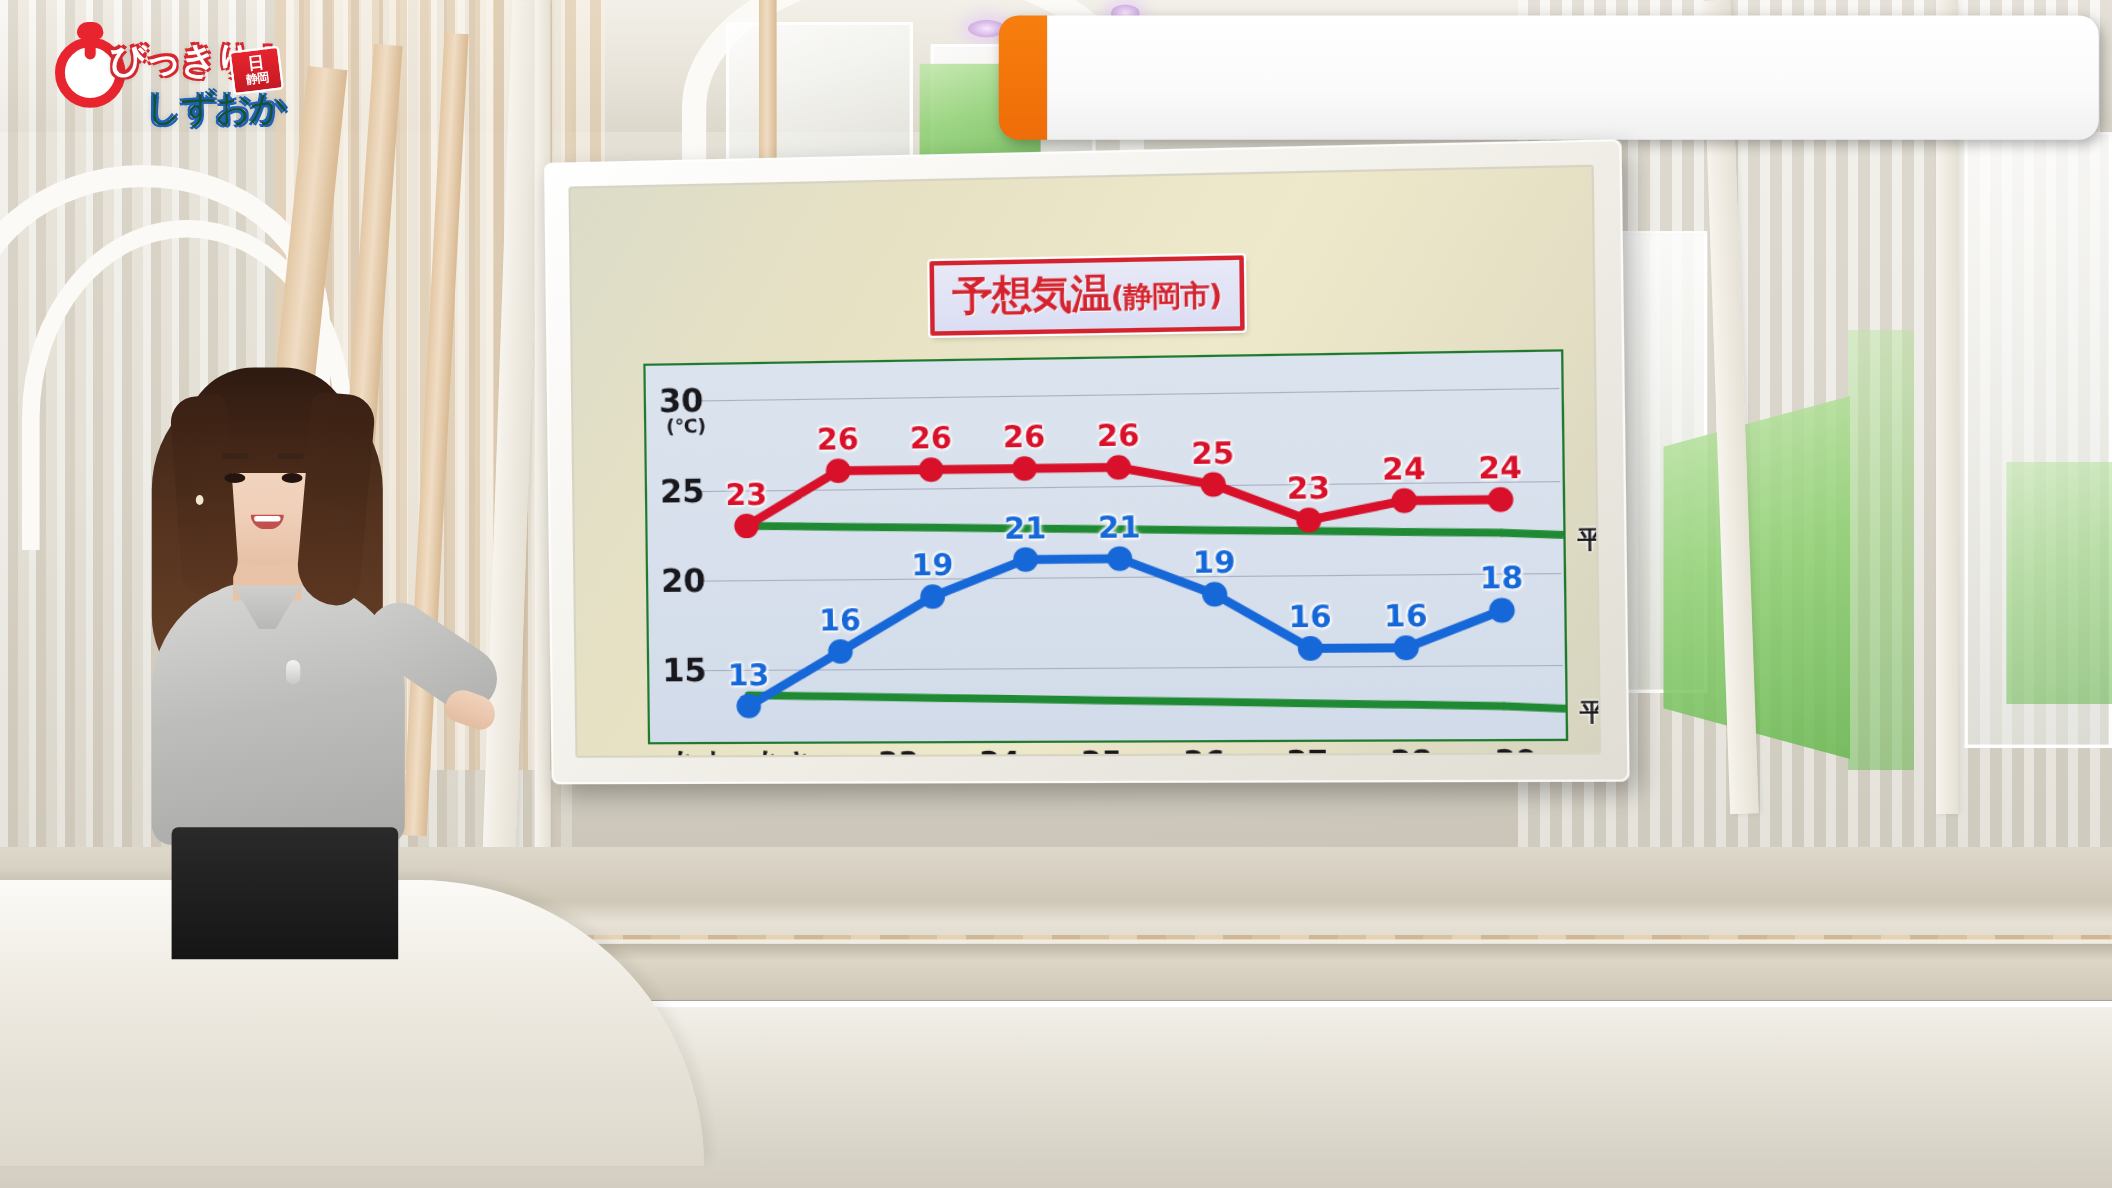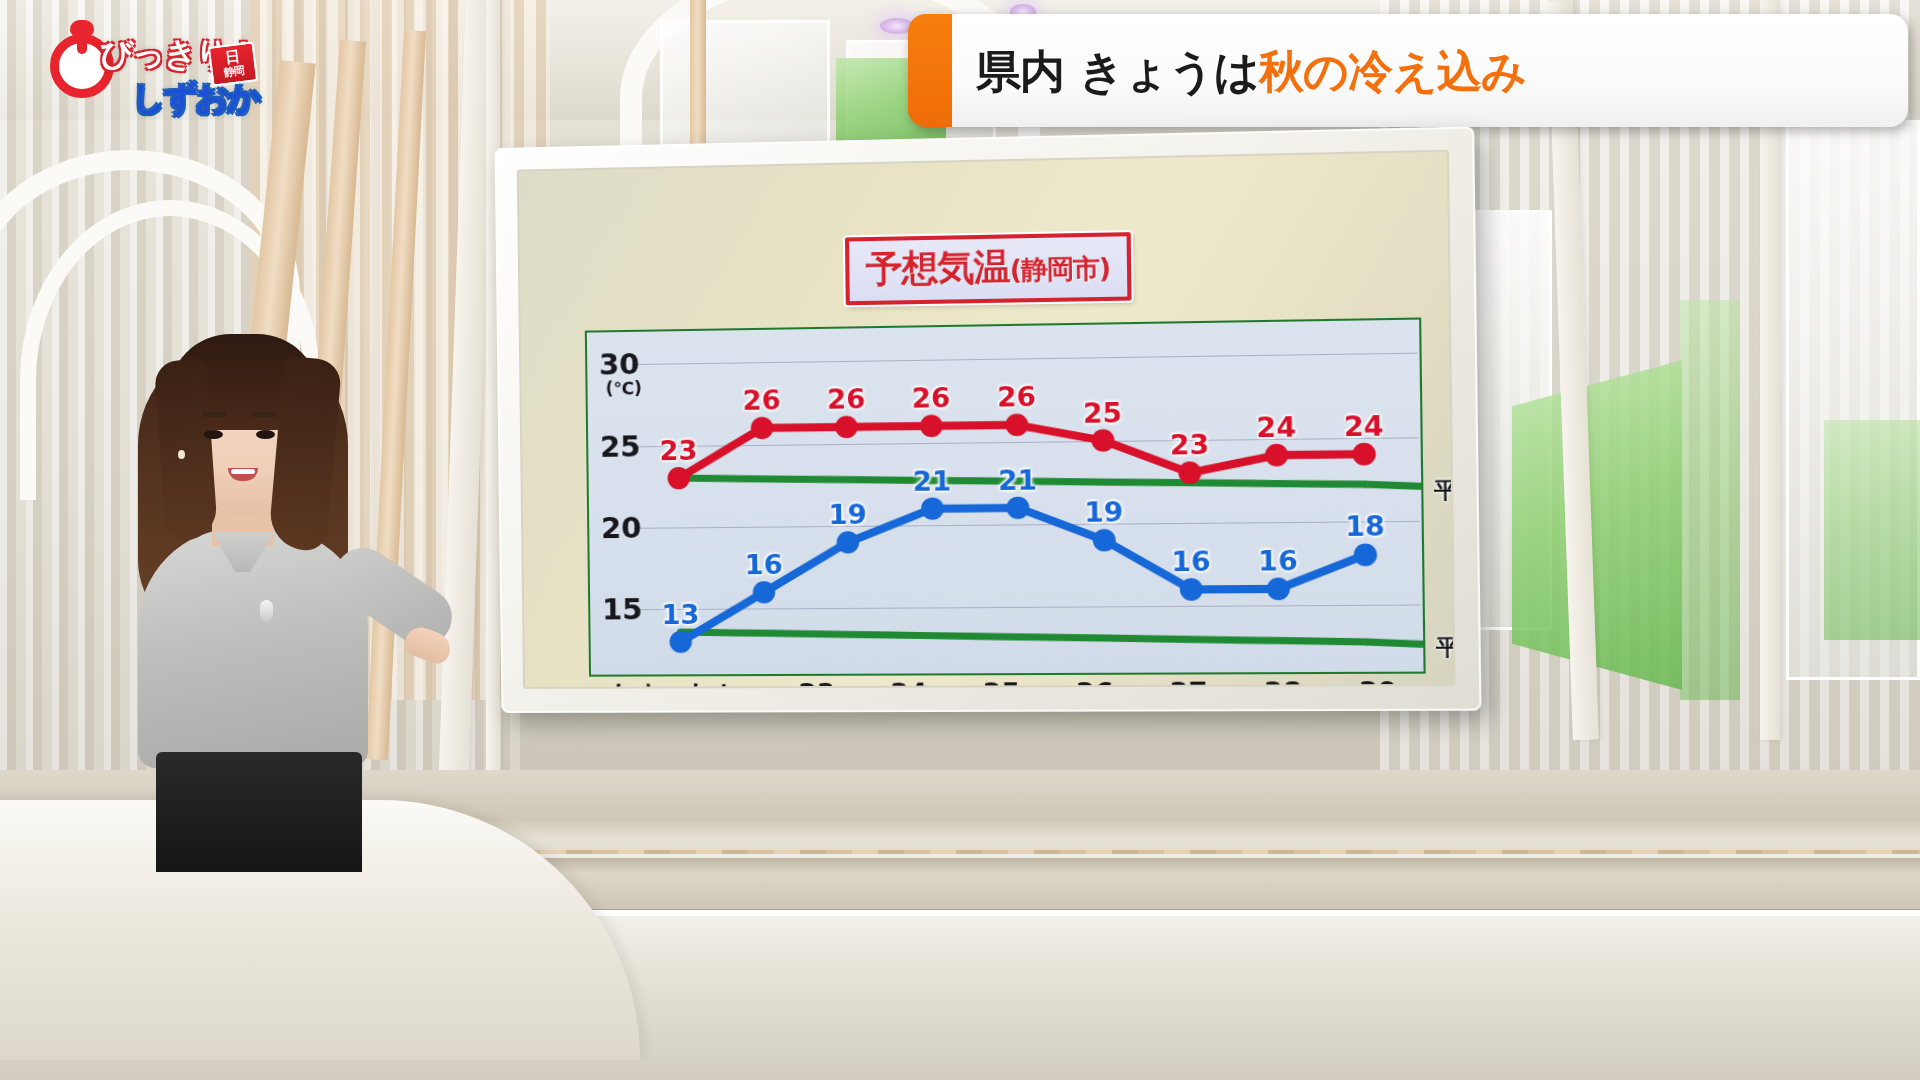--- a/index.html
+++ b/index.html
@@ -197,21 +197,21 @@
   .logo-t1 {
     position:absolute; left:56px; top:14px;
     font-size:33px; font-weight:bold; color:#ffffff;
     text-shadow: -2px -2px 0 #d6272f, 2px -2px 0 #d6272f, -2px 2px 0 #d6272f,
                  2px 2px 0 #d6272f, 0 0 6px rgba(0,0,0,.35);
     letter-spacing:-2px;
     white-space:nowrap;
   }
   .logo-t2 {
     position:absolute; left:88px; top:58px;
-    font-size:33px; font-weight:bold; color:#1d4ed8;
+    font-size:33px; font-weight:normal; color:#14532d;
     text-shadow: -2px -2px 0 #1f60b8, 2px -2px 0 #1f60b8, -2px 2px 0 #1f60b8,
                  2px 2px 0 #1f60b8, 0 0 6px rgba(0,0,0,.35);
     letter-spacing:-2px;
     white-space:nowrap;
   }
   .logo-badge {
     position:absolute; left:166px; top:26px; width:46px; height:40px;
     background: linear-gradient(180deg,#e8242e,#c41a24);
     border:2px solid #fff; border-radius:4px;
     color:#fff; font-size:15px; font-weight:bold;
@@ -390,23 +390,20 @@
   <div class="logo-t2">しずおか</div>
   <div class="logo-badge">
     <span>日</span>
     <span style="font-size:11px">静岡</span>
   </div>
 </div>
 
 <div id="headline">
   <div class="hl-tab"></div>
   <div class="hl-box">
-    <div class="hl-line1">
-      <span class="k">県内 きょうは</span><span class="o">秋の冷え込み</span>
-    </div>
   </div>
 </div>
 
 <div id="monitor">
   <div class="mon-frame">
     <div class="mon-inner">
 
       <div class="chart-title">
         <span>予想気温</span><span class="paren">(静岡市)</span>
       </div>

